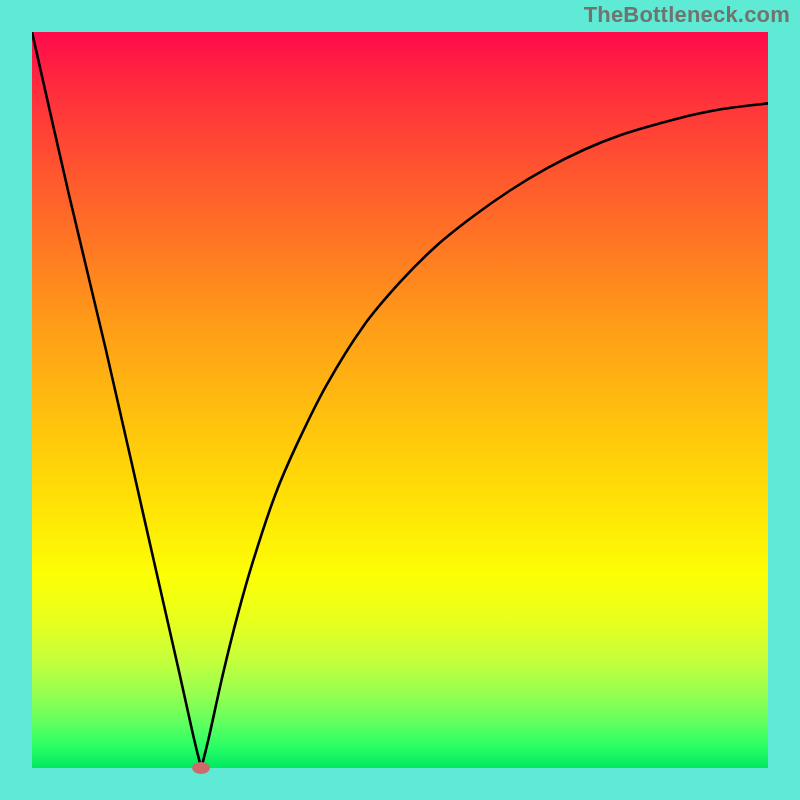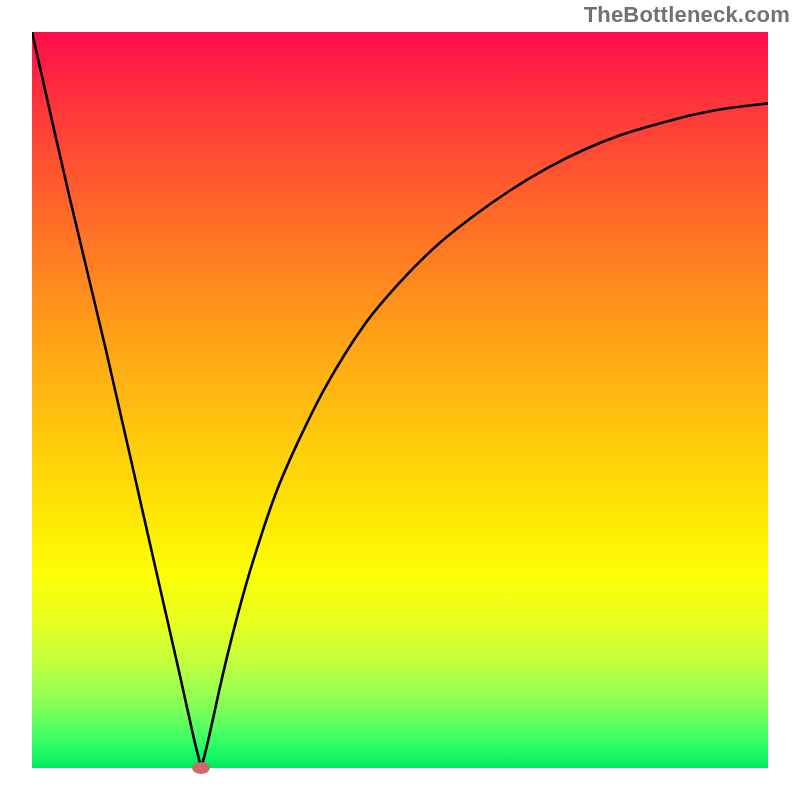--- a/index.html
+++ b/index.html
@@ -8,21 +8,21 @@
     width: 800px;
     height: 800px;
     overflow: hidden;
     background: #000;
     font-family: Arial, Helvetica, sans-serif;
   }
   .frame {
     position: relative;
     width: 800px;
     height: 800px;
-    background: #ffffff;
+    background: #5eead4;
   }
   .plot {
     position: absolute;
     left: 32px;
     top: 32px;
     width: 736px;
     height: 736px;
     
     background: linear-gradient(
       to bottom,

